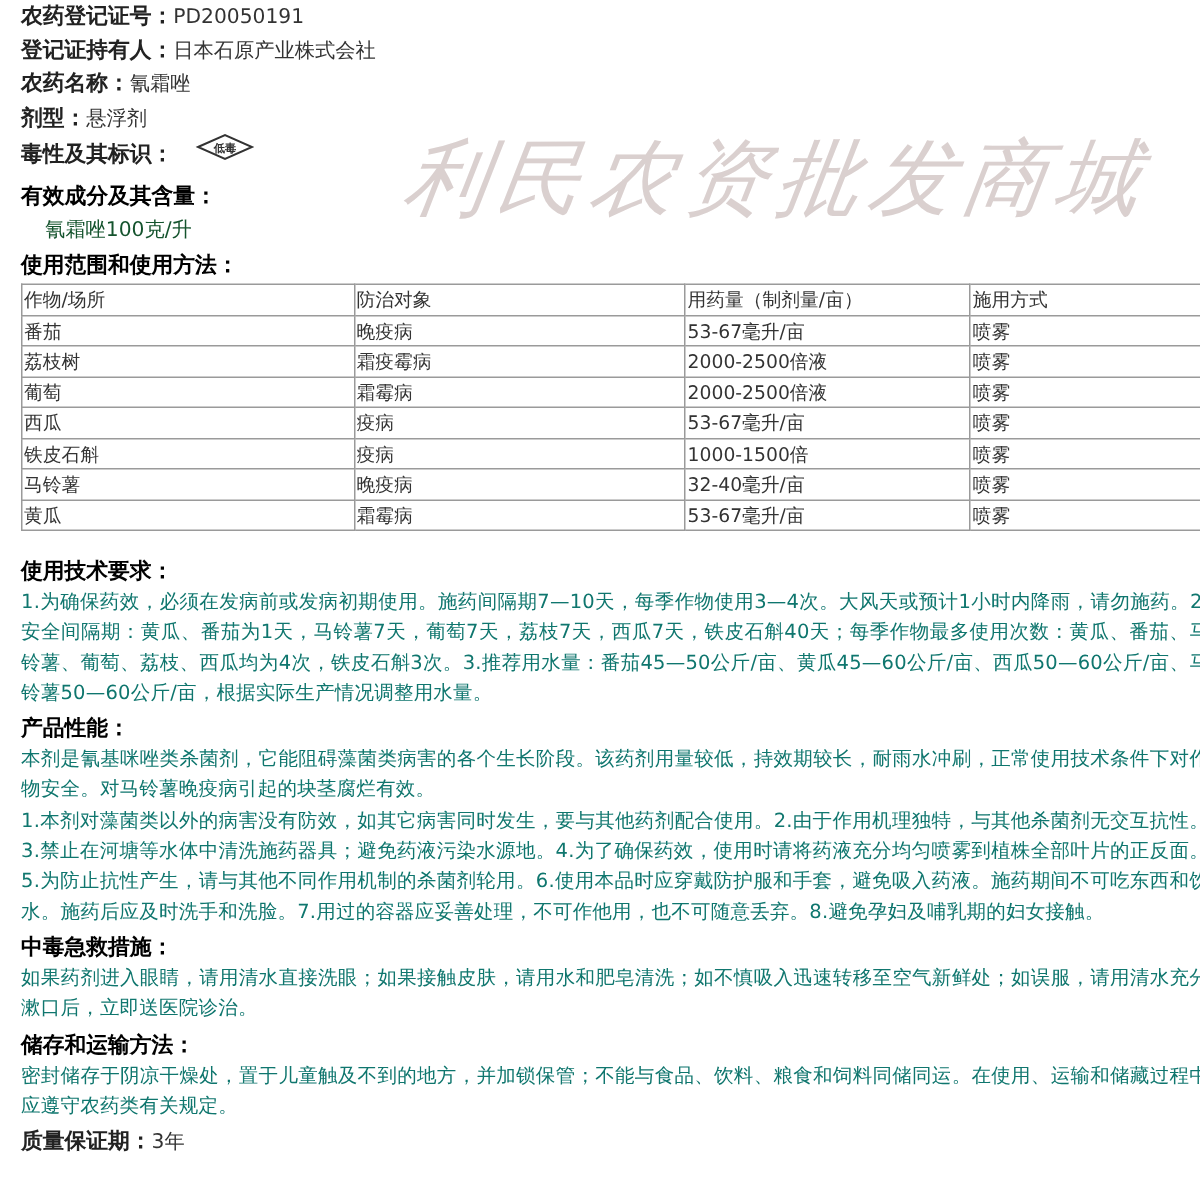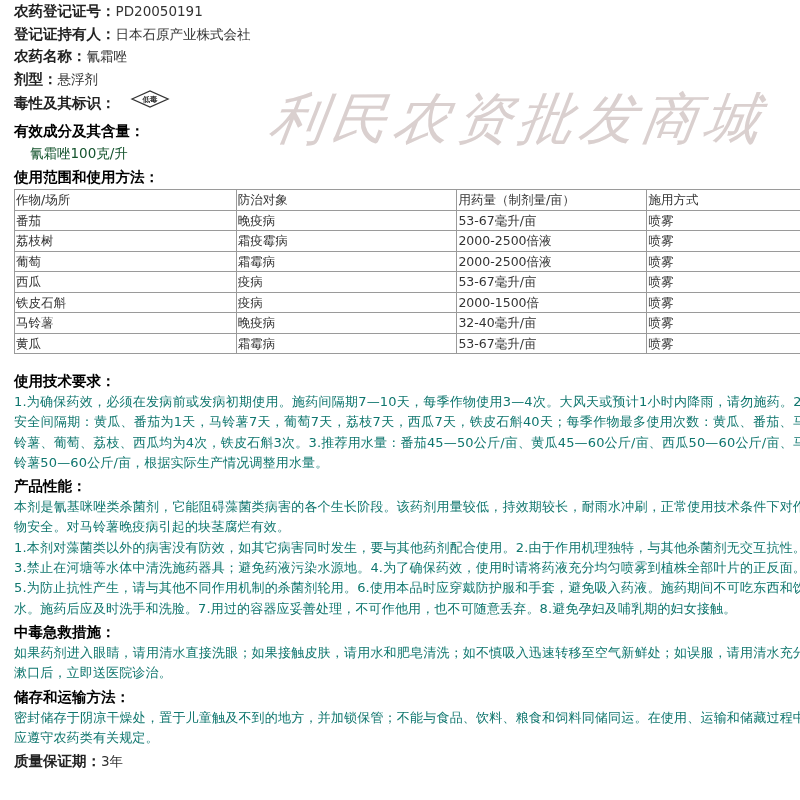--- a/index.html
+++ b/index.html
@@ -90,21 +90,21 @@
     </tr>
     <tr>
       <td>西瓜</td>
       <td>疫病</td>
       <td>53-67毫升/亩</td>
       <td>喷雾</td>
     </tr>
     <tr>
       <td>铁皮石斛</td>
       <td>疫病</td>
-      <td>2000-1500倍</td>
+      <td>1000-1500倍</td>
       <td>喷雾</td>
     </tr>
     <tr>
       <td>马铃薯</td>
       <td>晚疫病</td>
       <td>32-40毫升/亩</td>
       <td>喷雾</td>
     </tr>
     <tr>
       <td>黄瓜</td>

